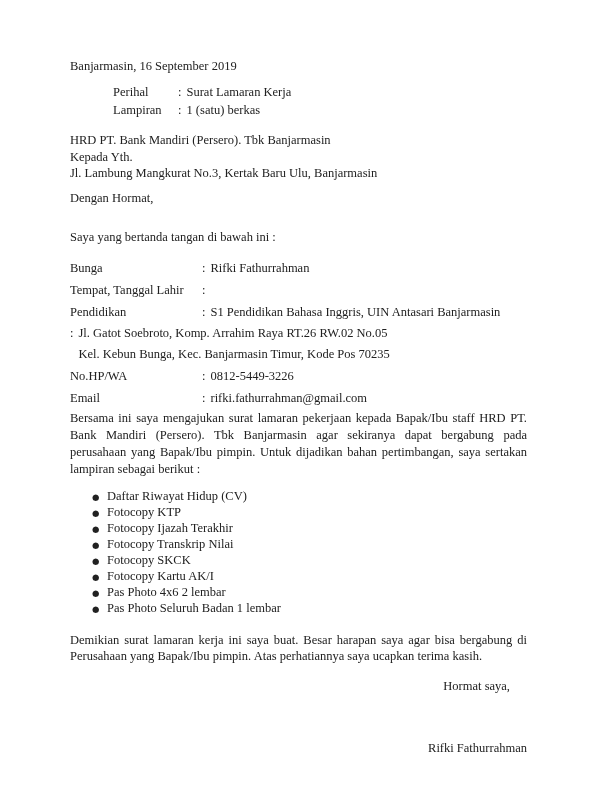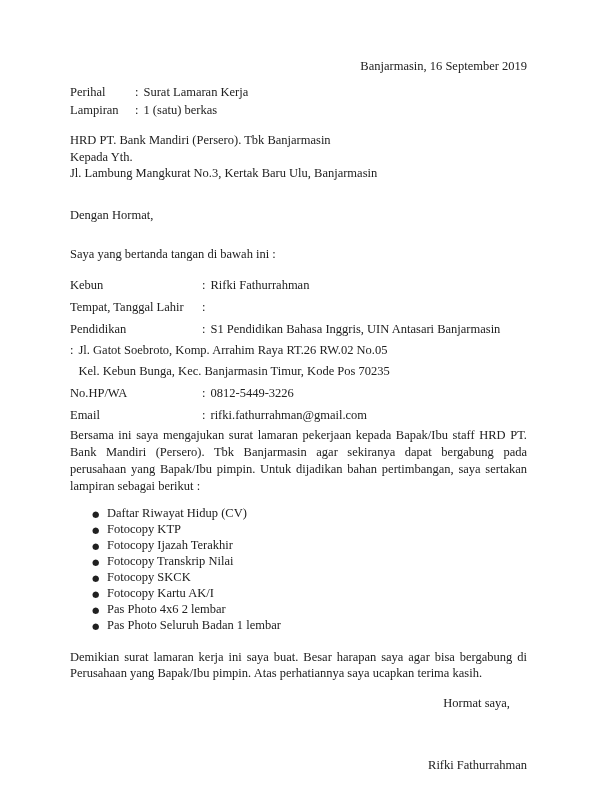--- a/index.html
+++ b/index.html
@@ -12,33 +12,32 @@
   .page {
     position: relative;
     width: 600px;
     height: 803px;
     background: #ffffff;
     padding: 58px 73px 20px 70px;
     font-size: 12.5px;
     overflow: hidden;
   }
   .date-line {
-    text-align: right;
     line-height: 17px;
     font-family: Liberation Serif, serif;
   }
   .meta-block { margin-top: 9px; }
   .meta-row {
     display: flex;
     line-height: 17.5px;
   }
-  .meta-label { flex: 0 0 65px; }
+  .meta-label { flex: 0 0 65px; margin-left: 43px; }
   .colon { flex: 0 0 auto; margin-right: 5px; }
   .recipient-block { margin-top: 13px; line-height: 16.5px; }
-  .salutation { margin-top: 25px; line-height: 16.5px; }
+  .salutation { margin-top: 8px; line-height: 16.5px; }
   .intro { margin-top: 23px; line-height: 16.5px; }
   .identity-table { margin-top: 11px; }
   .id-row {
     display: flex;
     line-height: 22px;
   }
   .id-label { flex: 0 0 132px; }
   .id-value { flex: 1 1 auto; }
   .id-row.multiline { line-height: 21px; }
   .val-line { display: block; }
@@ -105,21 +104,21 @@
     <div>Kepada Yth.</div>
     <div>Jl. Lambung Mangkurat No.3, Kertak Baru Ulu, Banjarmasin</div>
   </div>
 
   <div class="salutation">Dengan Hormat,</div>
 
   <div class="intro">Saya yang bertanda tangan di bawah ini :</div>
 
   <div class="identity-table">
     <div class="id-row">
-      <span class="id-label">Kebun</span>
+      <span class="id-label">Bunga</span>
       <span class="colon">:</span>
       <span class="id-value">Rifki Fathurrahman</span>
     </div>
     <div class="id-row">
       <span class="id-label">Tempat, Tanggal Lahir</span>
       <span class="colon">:</span>
     </div>
     <div class="id-row">
       <span class="id-label">Pendidikan</span>
       <span class="colon">:</span>

